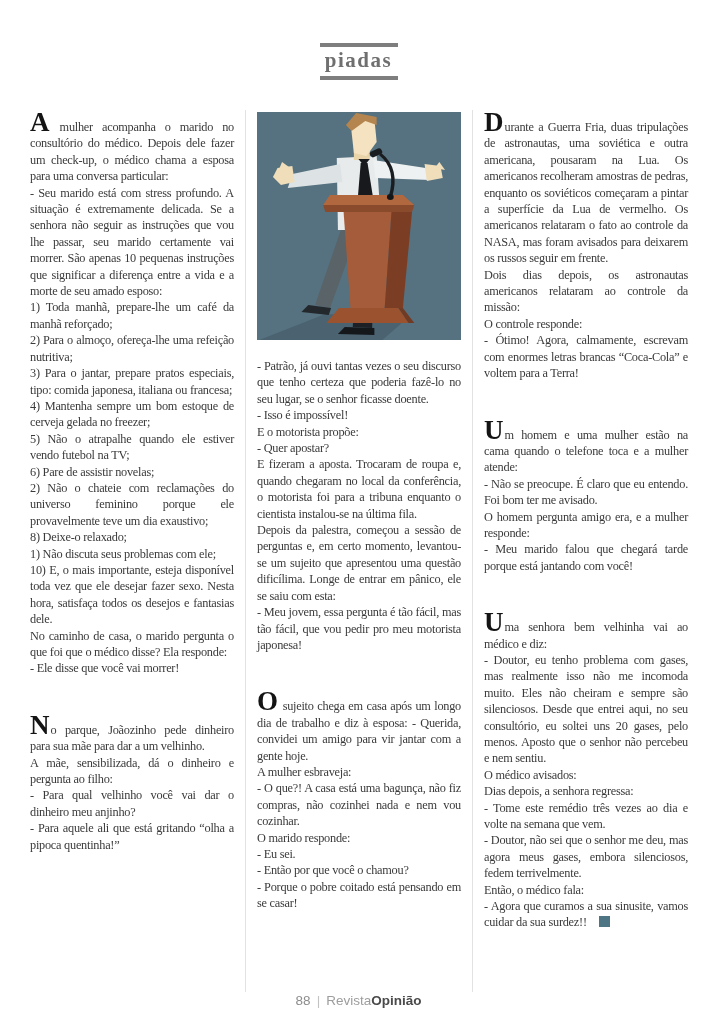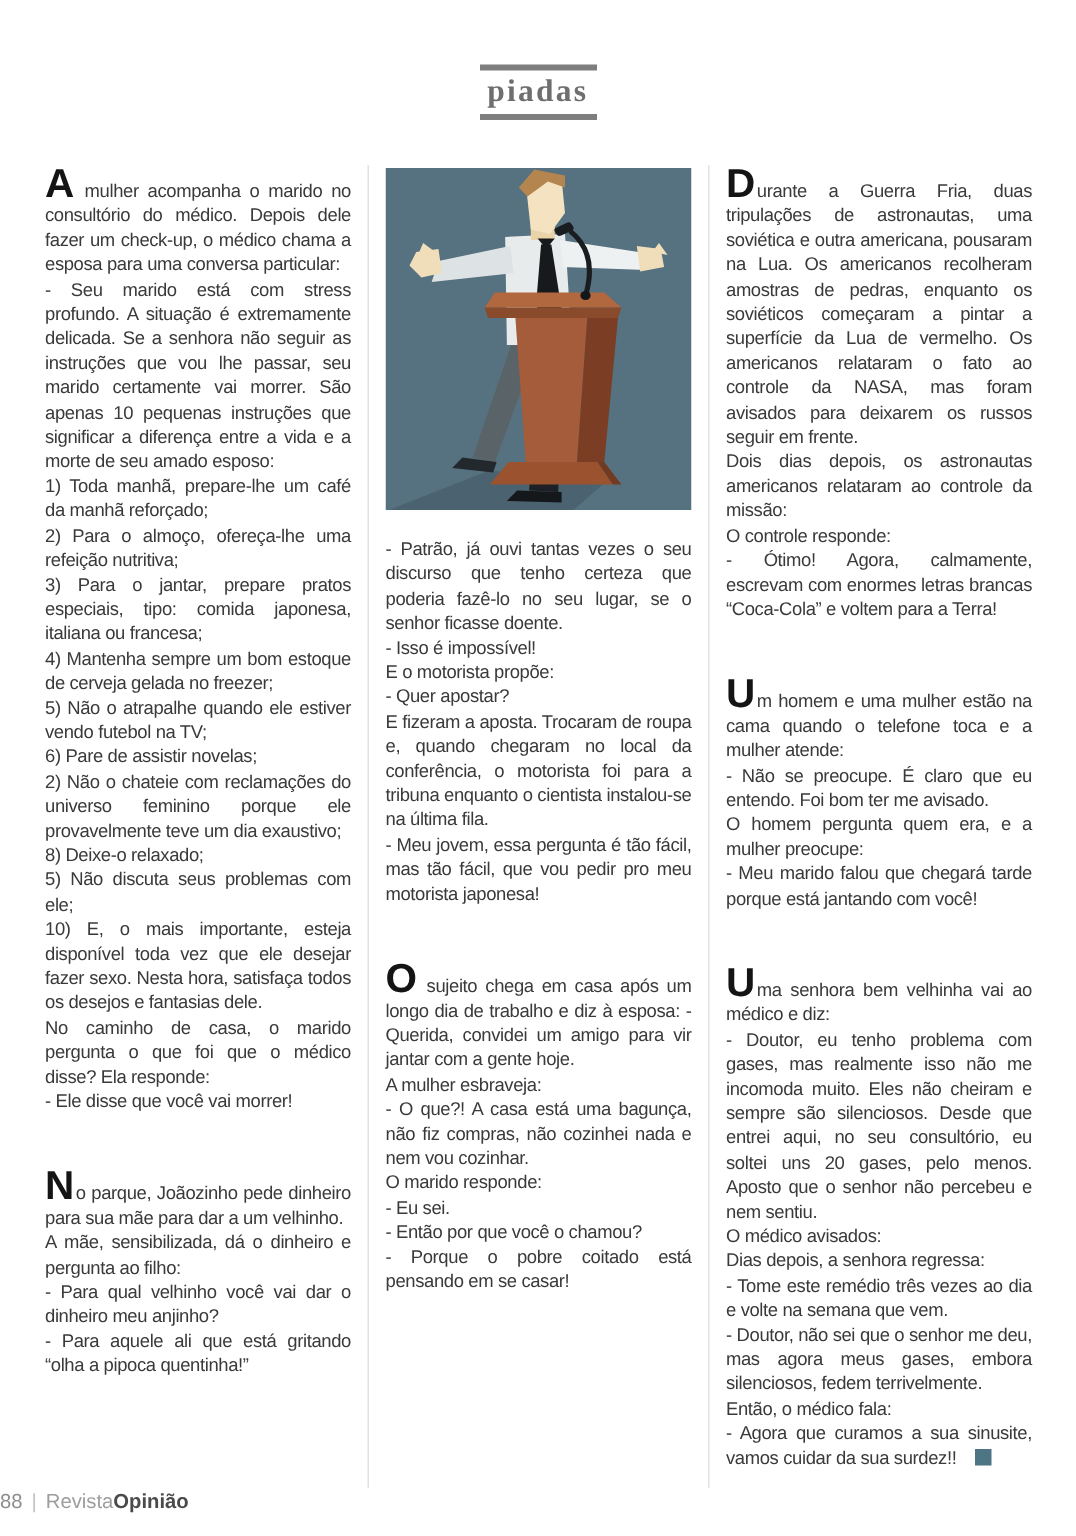--- a/index.html
+++ b/index.html
@@ -25,34 +25,34 @@
   .divider { flex:0 0 1px; width:1px; height:882px; background:#e2e2e2; margin:6px 11px 0; }
 
   .joke { margin-top:40px; }
   .col > .joke:first-child { margin-top:10px; }
 
   .illustration { display:block; width:100%; height:228px; margin-top:8px; }
   .illustration + .joke { margin-top:18px; }
 
   p.para {
     margin:0; font-size:12.3px; line-height:16.4px;
-    letter-spacing:-0.25px; text-align:justify; color:#3a3a3a;
+    letter-spacing:-0.25px; text-align:justify; color:#3a3a3a;font-family:Liberation Serif, serif;
   }
   .cap {
     font-weight:700; font-size:27px; line-height:16.4px;
     color:#141414; letter-spacing:0; padding-right:1px;
   }
   .endmark {
     display:inline-block; width:11px; height:11px;
     background:#4d7584; margin-left:12px; vertical-align:baseline;
     position:relative; top:1px;
   }
 
   
-  .footer { position:absolute; left:0; right:0; bottom:16px; 
+  .footer { position:absolute; left:0; right:0; bottom:16px; text-align:center;
             font-size:13.5px; color:#8d8d8d; }
   .footer .sep { color:#c2c2c2; padding:0 6px; }
   .footer .brand-light { color:#9d9d9d; }
   .footer .brand-bold  { color:#4a4a4a; font-weight:700; }
 </style>
 </head>
 <body>
 
 <div class="page">
 
@@ -69,21 +69,21 @@
         <p class="para"><span class="cap">A</span><span> mulher acompanha o marido no consultório do médico. Depois dele fazer um check-up, o médico chama a esposa para uma conversa particular:</span></p>
         <p class="para">- Seu marido está com stress profundo. A situação é extremamente delicada. Se a senhora não seguir as instruções que vou lhe passar, seu marido certamente vai morrer. São apenas 10 pequenas instruções que significar a diferença entre a vida e a morte de seu amado esposo:</p>
         <p class="para">1) Toda manhã, prepare-lhe um café da manhã reforçado;</p>
         <p class="para">2) Para o almoço, ofereça-lhe uma refeição nutritiva;</p>
         <p class="para">3) Para o jantar, prepare pratos especiais, tipo: comida japonesa, italiana ou francesa;</p>
         <p class="para">4) Mantenha sempre um bom estoque de cerveja gelada no freezer;</p>
         <p class="para">5) Não o atrapalhe quando ele estiver vendo futebol na TV;</p>
         <p class="para">6) Pare de assistir novelas;</p>
         <p class="para">2) Não o chateie com reclamações do universo feminino porque ele provavelmente teve um dia exaustivo;</p>
         <p class="para">8) Deixe-o relaxado;</p>
-        <p class="para">5) Não discuta seus problemas com ele;</p>
+        <p class="para">1) Não discuta seus problemas com ele;</p>
         <p class="para">10) E, o mais importante, esteja disponível toda vez que ele desejar fazer sexo. Nesta hora, satisfaça todos os desejos e fantasias dele.</p>
         <p class="para">No caminho de casa, o marido pergunta o que foi que o médico disse? Ela responde:</p>
         <p class="para">- Ele disse que você vai morrer!</p>
       </article>
       <article class="joke">
         <p class="para"><span class="cap">N</span><span>o parque, Joãozinho pede dinheiro para sua mãe para dar a um velhinho.</span></p>
         <p class="para">A mãe, sensibilizada, dá o dinheiro e pergunta ao filho:</p>
         <p class="para">- Para qual velhinho você vai dar o dinheiro meu anjinho?</p>
         <p class="para">- Para aquele ali que está gritando “olha a pipoca quentinha!”</p>
       </article>
@@ -126,20 +126,21 @@
           <rect x="99" y="38" width="11" height="6" rx="2" transform="rotate(-28 104 41)" fill="#1a1d20"></rect>
           <circle cx="117" cy="85" r="3" fill="#14171a"></circle>
         </g>
       </svg>
       <article class="joke">
         <p class="para">- Patrão, já ouvi tantas vezes o seu discurso que tenho certeza que poderia fazê-lo no seu lugar, se o senhor ficasse doente.</p>
         <p class="para">- Isso é impossível!</p>
         <p class="para">E o motorista propõe:</p>
         <p class="para">- Quer apostar?</p>
         <p class="para">E fizeram a aposta. Trocaram de roupa e, quando chegaram no local da conferência, o motorista foi para a tribuna enquanto o cientista instalou-se na última fila.</p>
+        <p class="para">Depois da palestra, começou a sessão de perguntas e, em certo momento, levantou-se um sujeito que apresentou uma questão dificílima. Longe de entrar em pânico, ele se saiu com esta:</p>
         <p class="para">- Meu jovem, essa pergunta é tão fácil, mas tão fácil, que vou pedir pro meu motorista japonesa!</p>
       </article>
       <article class="joke">
         <p class="para"><span class="cap">O</span><span> sujeito chega em casa após um longo dia de trabalho e diz à esposa: - Querida, convidei um amigo para vir jantar com a gente hoje.</span></p>
         <p class="para">A mulher esbraveja:</p>
         <p class="para">- O que?! A casa está uma bagunça, não fiz compras, não cozinhei nada e nem vou cozinhar.</p>
         <p class="para">O marido responde:</p>
         <p class="para">- Eu sei.</p>
         <p class="para">- Então por que você o chamou?</p>
         <p class="para">- Porque o pobre coitado está pensando em se casar!</p>
@@ -151,21 +152,21 @@
     <div class="col">
       <article class="joke">
         <p class="para"><span class="cap">D</span><span>urante a Guerra Fria, duas tripulações de astronautas, uma soviética e outra americana, pousaram na Lua. Os americanos recolheram amostras de pedras, enquanto os soviéticos começaram a pintar a superfície da Lua de vermelho. Os americanos relataram o fato ao controle da NASA, mas foram avisados para deixarem os russos seguir em frente.</span></p>
         <p class="para">Dois dias depois, os astronautas americanos relataram ao controle da missão:</p>
         <p class="para">O controle responde:</p>
         <p class="para">- Ótimo! Agora, calmamente, escrevam com enormes letras brancas “Coca-Cola” e voltem para a Terra!</p>
       </article>
       <article class="joke">
         <p class="para"><span class="cap">U</span><span>m homem e uma mulher estão na cama quando o telefone toca e a mulher atende:</span></p>
         <p class="para">- Não se preocupe. É claro que eu entendo. Foi bom ter me avisado.</p>
-        <p class="para">O homem pergunta quem era, e a mulher preocupe:</p>
+        <p class="para">O homem pergunta amigo era, e a mulher responde:</p>
         <p class="para">- Meu marido falou que chegará tarde porque está jantando com você!</p>
       </article>
       <article class="joke">
         <p class="para"><span class="cap">U</span><span>ma senhora bem velhinha vai ao médico e diz:</span></p>
         <p class="para">- Doutor, eu tenho problema com gases, mas realmente isso não me incomoda muito. Eles não cheiram e sempre são silenciosos. Desde que entrei aqui, no seu consultório, eu soltei uns 20 gases, pelo menos. Aposto que o senhor não percebeu e nem sentiu.</p>
         <p class="para">O médico avisados:</p>
         <p class="para">Dias depois, a senhora regressa:</p>
         <p class="para">- Tome este remédio três vezes ao dia e volte na semana que vem.</p>
         <p class="para">- Doutor, não sei que o senhor me deu, mas agora meus gases, embora silenciosos, fedem terrivelmente.</p>
         <p class="para">Então, o médico fala:</p>

